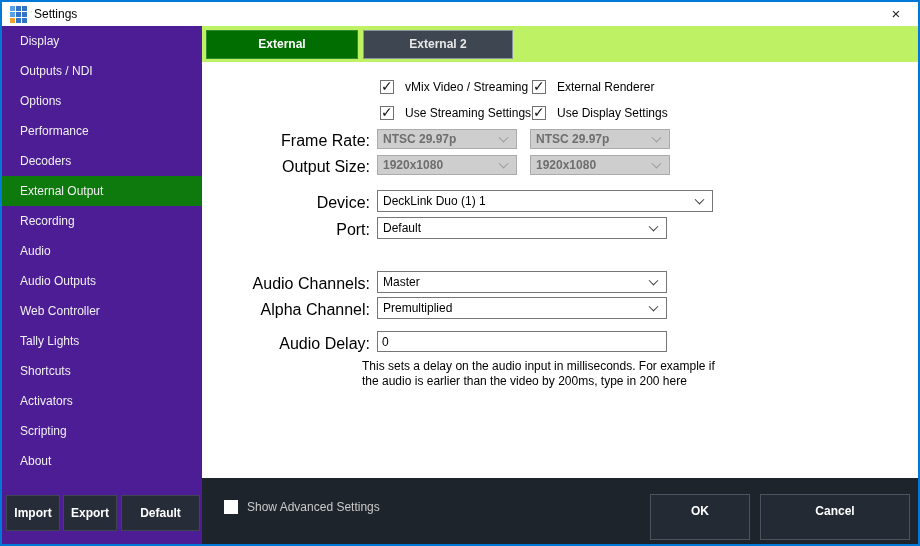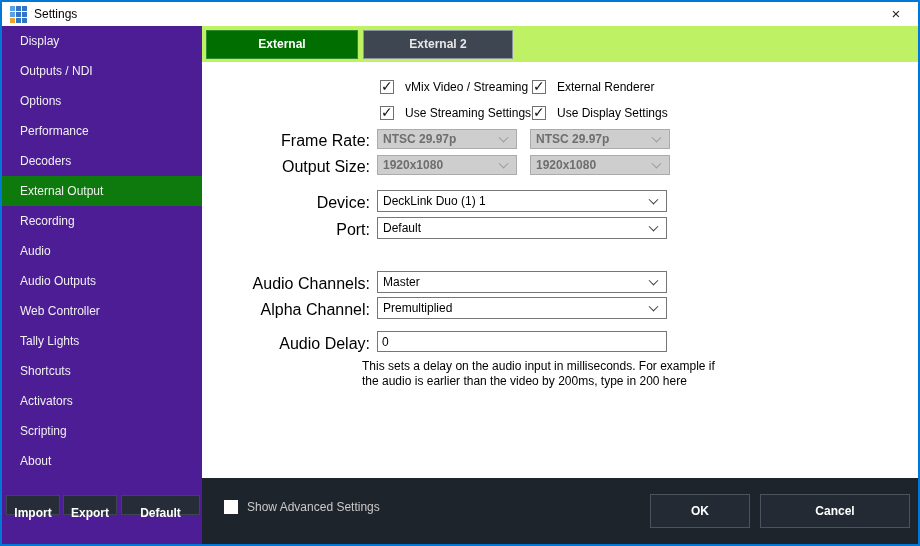--- a/index.html
+++ b/index.html
@@ -20,21 +20,21 @@
 
   
   .app { position: absolute; left: 0; top: 24px; right: 0; bottom: 0; }
 
   
   .sidebar { position: absolute; left: 0; top: 0; width: 200px; bottom: 0; background: #4c1d95; }
   .nav { position: absolute; left: 0; top: 0; right: 0; }
   .nav-item { height: 30px; line-height: 30px; padding-left: 18px; font-size: 12px; color: #f0f0f0; cursor: default; }
   .nav-item.selected { background: #0e7a0e; }
   .side-buttons { position: absolute; left: 0; top: 469px; right: 0; height: 36px; }
-  .side-btn { position: absolute; top: 0; height: 20px; background: #272d38; border: 1px solid #3f4651; color: #fff; font-size: 12px; font-weight: bold; text-align: center; line-height: 34px; cursor: default; }
+  .side-btn { position: absolute; top: 0; height: 36px; background: #272d38; border: 1px solid #3f4651; color: #fff; font-size: 12px; font-weight: bold; text-align: center; line-height: 34px; cursor: default; }
   .side-btn.import { left: 4px; width: 54px; }
   .side-btn.export { left: 61px; width: 54px; }
   .side-btn.default { left: 119px; width: 79px; }
 
   
   .main { position: absolute; left: 200px; top: 0; right: 0; bottom: 0; }
   .tabbar { position: absolute; left: 0; top: 0; right: 0; height: 36px; background: #bef264; }
   .tab { position: absolute; top: 4px; height: 29px; font-size: 12px; font-weight: bold; text-align: center; line-height: 27px; cursor: default; }
   .tab.active { left: 4px; width: 152px; background: #006e00; border: 1px solid #2f8d2f; color: #fff; }
   .tab.inactive { left: 161px; width: 150px; background: #3e4651; border: 1px solid #8b93a0; color: #e8e8e8; }
@@ -57,21 +57,21 @@
   .select.disabled .val { color: #6e6e6e; top: 2px; font-weight: bold; }
   .select.disabled .chev { border-color: #9a9a9a; }
   .txtinput { position: absolute; height: 21px; border: 1px solid #767676; font-size: 12px; padding: 0 4px; font-family: "Liberation Sans", "DejaVu Sans", sans-serif; color: #000; }
   .help { position: absolute; font-size: 12px; color: #000; line-height: 15px; margin-left: 14px; }
 
   
   .bottombar { position: absolute; left: 0; right: 0; bottom: 0; height: 66px; background: #1e242b; }
   .adv { position: absolute; left: 22px; top: 22px; display: flex; align-items: center; gap: 9px; }
   .cb-dark { width: 14px; height: 14px; background: #fff; flex: 0 0 auto; }
   .adv-label { font-size: 12px; color: #c9c9c9; white-space: nowrap; }
-  .dlg-btn { position: absolute; top: 16px; height: 34px; background: #242a33; border: 1px solid #4b535e; color: #fff; font-size: 12px; font-weight: bold; text-align: center; line-height: 32px; cursor: default; }
+  .dlg-btn { position: absolute; top: 16px; height: 46px; background: #242a33; border: 1px solid #4b535e; color: #fff; font-size: 12px; font-weight: bold; text-align: center; line-height: 32px; cursor: default; }
   .dlg-btn.ok { left: 448px; width: 100px; }
   .dlg-btn.cancel { left: 558px; width: 150px; }
 </style>
 </head>
 <body>
 
 <div class="window">
 
   <div class="titlebar">
     <span class="app-icon">
@@ -160,21 +160,21 @@
         <div class="select disabled" style="left:175px; top:93px; width:140px;">
           <span class="val">1920x1080</span>
           <span class="chev"></span>
         </div>
         <div class="select disabled" style="left:328px; top:93px; width:140px;">
           <span class="val">1920x1080</span>
           <span class="chev"></span>
         </div>
 
         <div class="flabel" style="top:132px;">Device:</div>
-        <div class="select" style="left:175px; top:128px; width:290px;">
+        <div class="select" style="left:175px; top:128px; width:336px;">
           <span class="val">DeckLink Duo (1) 1</span>
           <span class="chev"></span>
         </div>
 
         <div class="flabel" style="top:159px;">Port:</div>
         <div class="select" style="left:175px; top:155px; width:290px;">
           <span class="val">Default</span>
           <span class="chev"></span>
         </div>
 

